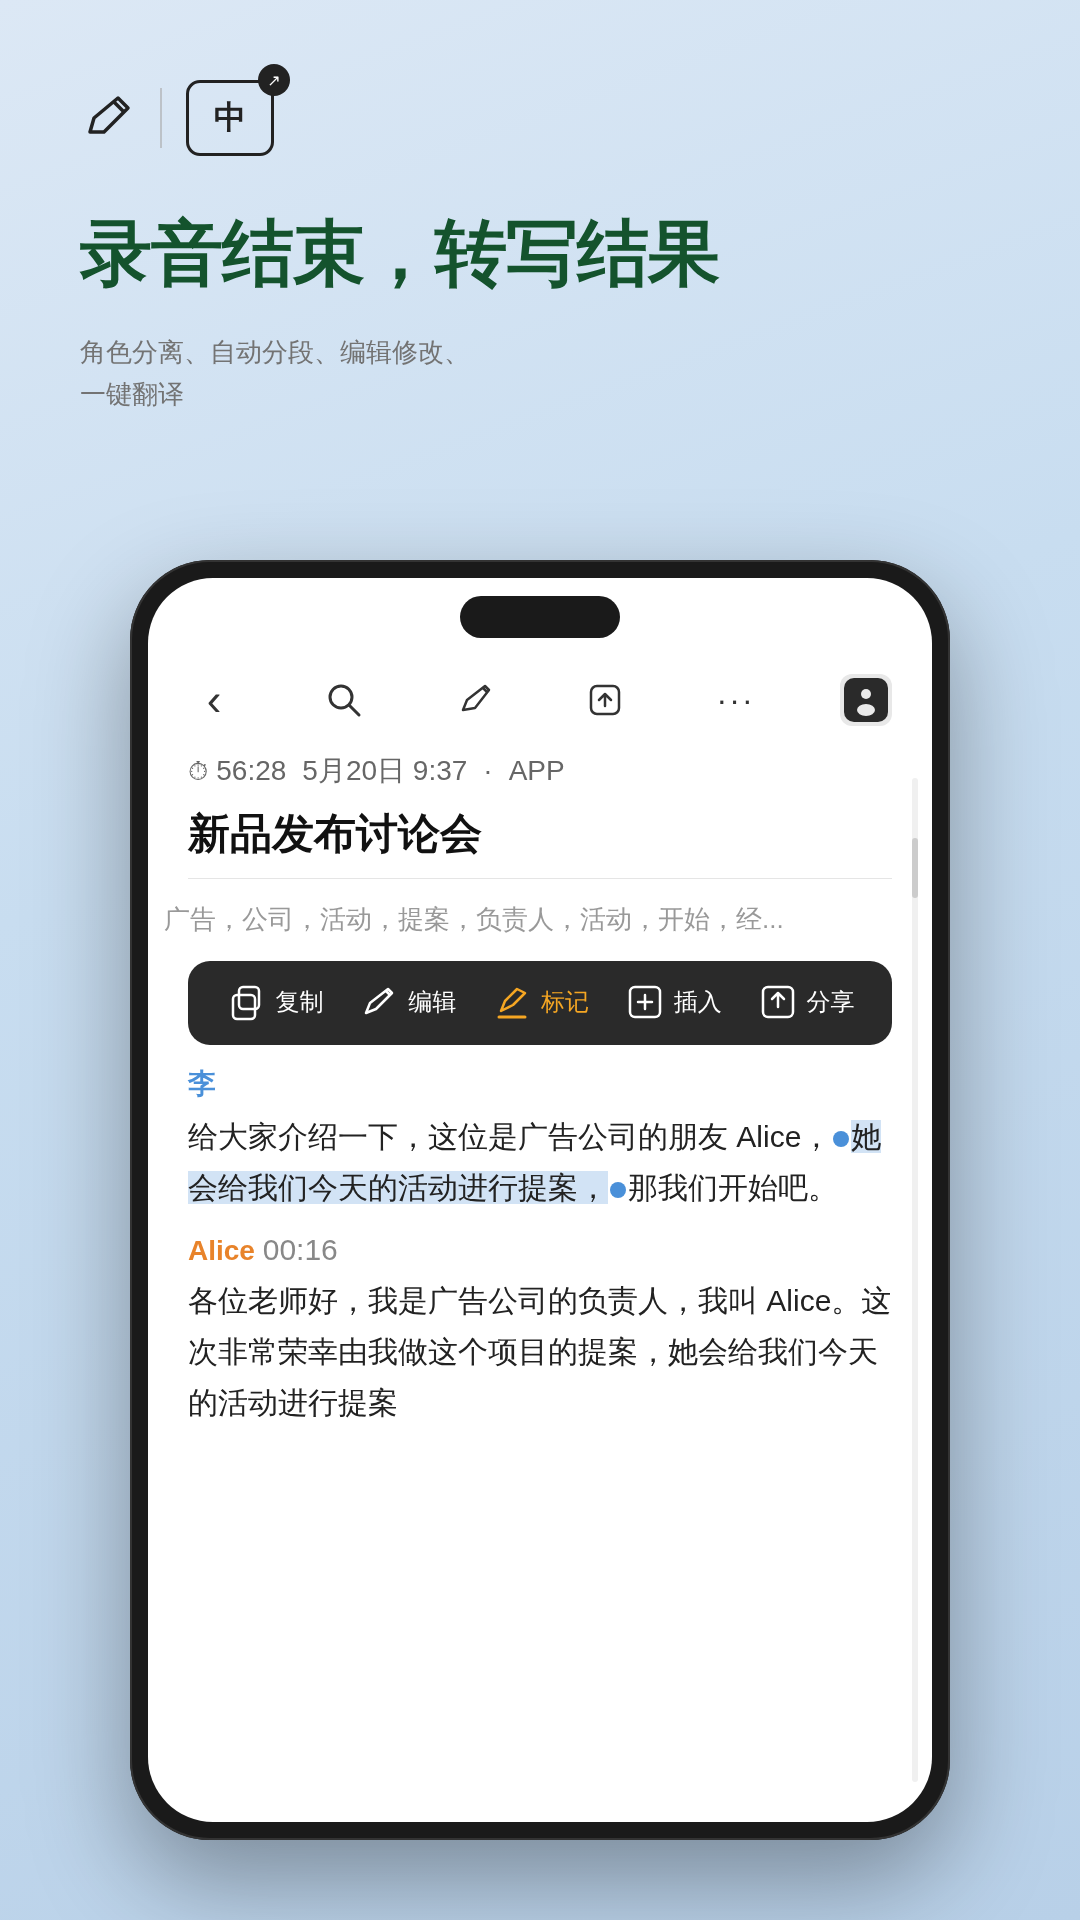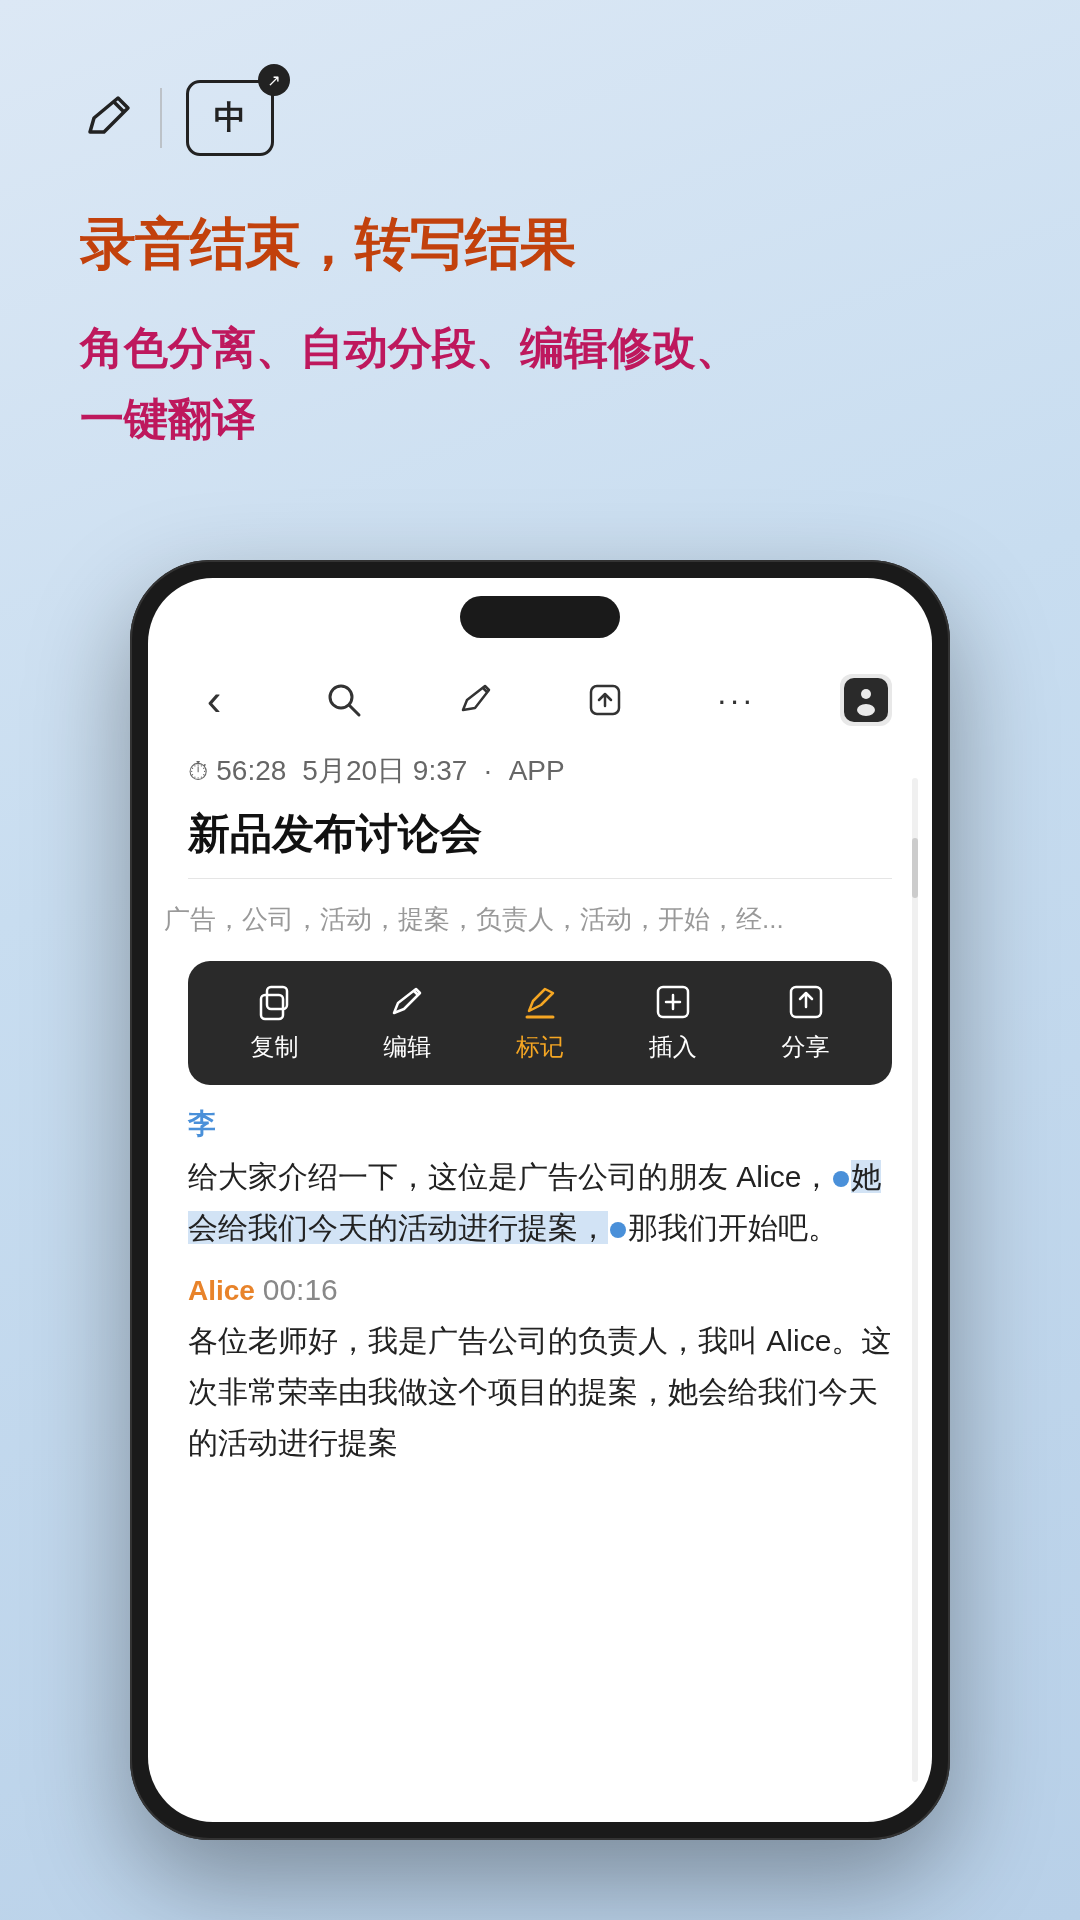--- a/index.html
+++ b/index.html
@@ -38,32 +38,32 @@
 
     
     .headline {
       position: absolute;
       top: 210px;
       left: 80px;
       right: 80px;
     }
 
     .headline-main {
-      font-size: 56px;
+      font-size: 72px;
       font-weight: 900;
-      color: #c2410c;
+      color: #14532d;
       line-height: 1.2;
       letter-spacing: -1px;
     }
 
     .headline-sub {
       margin-top: 36px;
-      font-size: 44px;
-      font-weight: 700;
-      color: #be185d;
+      font-size: 26px;
+      font-weight: 400;
+      color: #737373;
       line-height: 1.6;
     }
 
     
     .phone-container {
       position: absolute;
       top: 560px;
       left: 50%;
       transform: translateX(-50%);
       width: 820px;
@@ -196,21 +196,20 @@
     }
 
     .context-menu-icons {
       display: flex;
       justify-content: space-around;
       padding: 0 20px 12px;
     }
 
     .context-menu-item {
       display: flex;
-      flex-direction: column;
       align-items: center;
       gap: 8px;
       color: white;
     }
 
     .context-label {
       font-size: 24px;
       color: white;
     }
 

